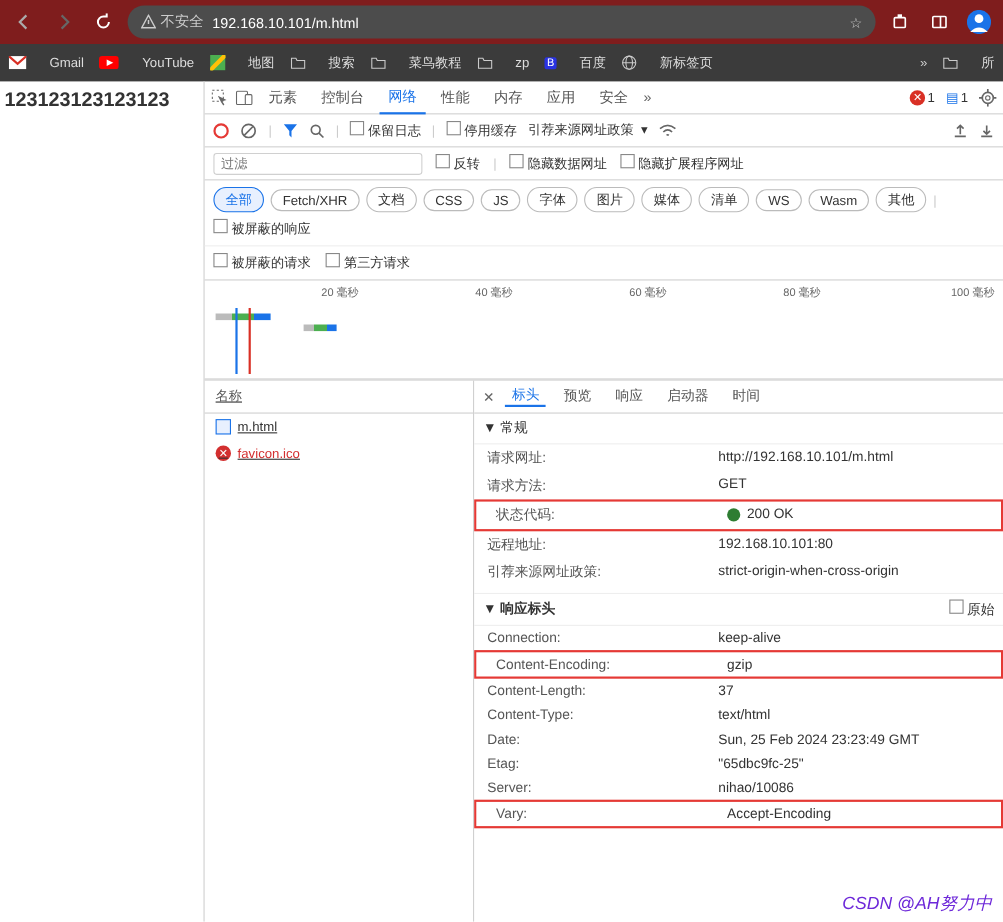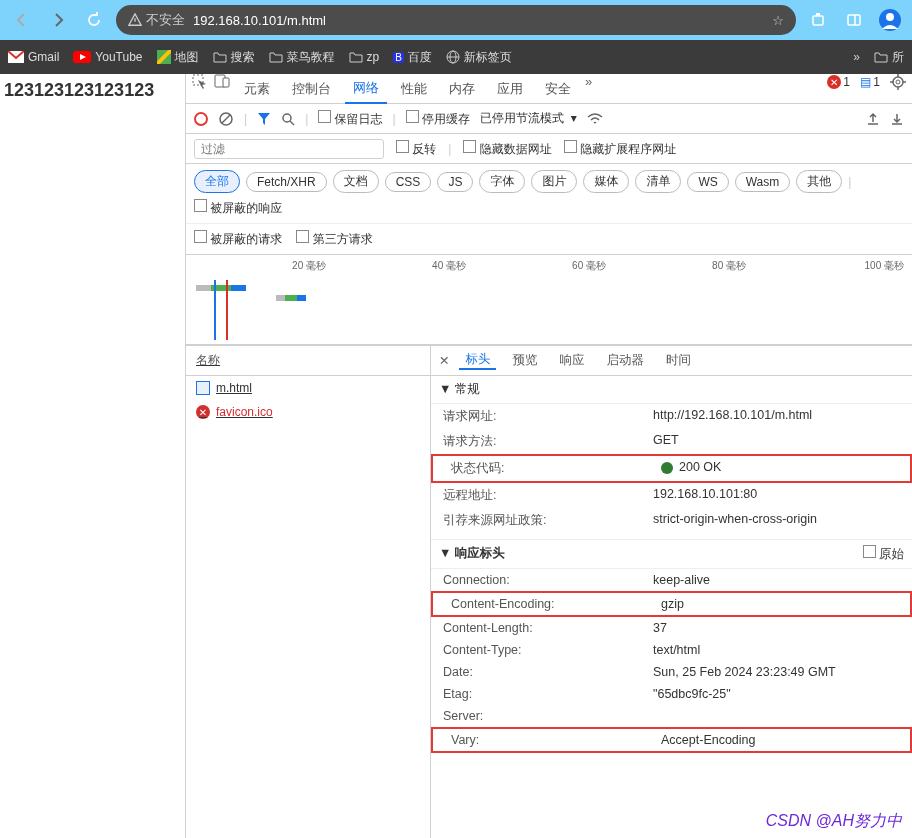--- a/index.html
+++ b/index.html
@@ -1,28 +1,28 @@
 <!DOCTYPE html>
 <html><head>
 <meta charset="utf-8">
 <style>
 * { margin: 0; padding: 0; box-sizing: border-box; font-family: "Microsoft YaHei", Arial, sans-serif; }
 body { width: 912px; height: 838px; background: #fff; overflow: hidden; font-size: 13px; color: #333; }
-.browser-bar { background: #7dd3fc; height: 40px; display: flex; align-items: center; padding: 0 8px; gap: 8px; }
+.browser-bar { background: #7f1d1d; height: 40px; display: flex; align-items: center; padding: 0 8px; gap: 8px; }
 .nav-btn { width: 28px; height: 28px; color: #888; display: flex; align-items: center; justify-content: center; cursor: pointer; border-radius: 4px; }
 .nav-btn.active { color: #fff; }
 .url-box { flex: 1; background: #4c4c4c; border-radius: 18px; height: 30px; display: flex; align-items: center; padding: 0 12px; color: #ccc; gap: 8px; }
 .secure-badge { display: flex; align-items: center; gap: 4px; color: #ccc; }
 .url-text { color: #fff; }
 .bookmark-bar { background: #3b3b3b; height: 34px; display: flex; align-items: center; padding: 0 8px; gap: 14px; color: #ddd; font-size: 12px; }
-.bm-item { display: flex; align-items: center; gap: 4px; cursor: pointer; }
+.bm-item { display: flex; align-items: center; gap: 21px; cursor: pointer; }
 .main-area { display: flex; height: calc(838px - 74px); }
 .page-content { width: 185px; padding: 6px 4px; font-size: 18px; font-weight: bold; }
 .devtools { flex: 1; border-left: 1px solid #d0d0d0; display: flex; flex-direction: column; }
-.dt-tabs { height: 30px; border-bottom: 1px solid #d0d0d0; display: flex; align-items: flex-start; padding: 0 6px; gap: 6px; font-size: 13px; }
+.dt-tabs { height: 30px; border-bottom: 1px solid #d0d0d0; display: flex; align-items: center; padding: 0 6px; gap: 6px; font-size: 13px; }
 .dt-tab { padding: 0 8px; height: 30px; display: flex; align-items: center; color: #555; cursor: pointer; }
 .dt-tab.active { color: #1a73e8; border-bottom: 2px solid #1a73e8; }
 .dt-icons-right { margin-left: auto; display: flex; align-items: center; gap: 10px; }
 .count-badge { display: flex; align-items: center; gap: 2px; font-size: 12px; }
 .dt-toolbar { height: 30px; border-bottom: 1px solid #d0d0d0; display: flex; align-items: center; padding: 0 8px; gap: 10px; font-size: 12px; }
 .record-btn { width: 14px; height: 14px; border: 2px solid #e53935; border-radius: 50%; }
 .dt-filter-row { height: 30px; border-bottom: 1px solid #d0d0d0; display: flex; align-items: center; padding: 0 8px; gap: 12px; font-size: 12px; }
 .filter-input { border: 1px solid #d0d0d0; border-radius: 3px; padding: 2px 6px; width: 190px; font-size: 12px; color: #888; }
 .dt-type-row { padding: 6px 8px; border-bottom: 1px solid #eee; display: flex; align-items: center; gap: 6px; font-size: 12px; flex-wrap: wrap; }
 .type-pill { border: 1px solid #bbb; border-radius: 12px; padding: 2px 10px; cursor: pointer; }
@@ -233,21 +233,21 @@
       <span>
           <svg width="14" height="14" viewBox="0 0 14 14">
             <circle cx="6" cy="6" r="4" fill="none" stroke="#666" stroke-width="1.5"></circle>
             <line x1="9" y1="9" x2="13" y2="13" stroke="#666" stroke-width="1.5"></line>
           </svg>
         </span>
       <span style="color:#ccc">|</span>
       <label><span class="chk"></span> <span>保留日志</span></label>
       <span style="color:#ccc">|</span>
       <label><span class="chk"></span> <span>停用缓存</span></label>
-      <span><span>已停用节流模式</span> &nbsp;▾</span>
+      <span><span>引荐来源网址政策</span> &nbsp;▾</span>
       <span>
           <svg width="16" height="12" viewBox="0 0 16 12">
             <path d="M1 4 Q8 -2 15 4 M4 7 Q8 3 12 7 M7 10 Q8 9 9 10" fill="none" stroke="#666" stroke-width="1.5"></path>
           </svg>
         </span>
       <span style="margin-left:auto">
           <svg width="14" height="14" viewBox="0 0 14 14">
             <path d="M7 10 L7 2 M4 5 L7 2 L10 5 M2 12 L12 12" fill="none" stroke="#666" stroke-width="1.5"></path>
           </svg>
         </span>
@@ -370,20 +370,21 @@
             <div class="kv-row">
               <div class="kv-key">Date:</div>
               <div class="kv-val">Sun, 25 Feb 2024 23:23:49 GMT</div>
             </div>
             <div class="kv-row">
               <div class="kv-key">Etag:</div>
               <div class="kv-val">"65dbc9fc-25"</div>
             </div>
             <div class="kv-row">
               <div class="kv-key">Server:</div>
+              <div class="kv-val">nihao/10086</div>
             </div>
             <div class="kv-row highlight-box">
               <div class="kv-key">Vary:</div>
               <div class="kv-val">Accept-Encoding</div>
             </div>
           </div>
       </div>
     </div>
   </div>
 </div>

